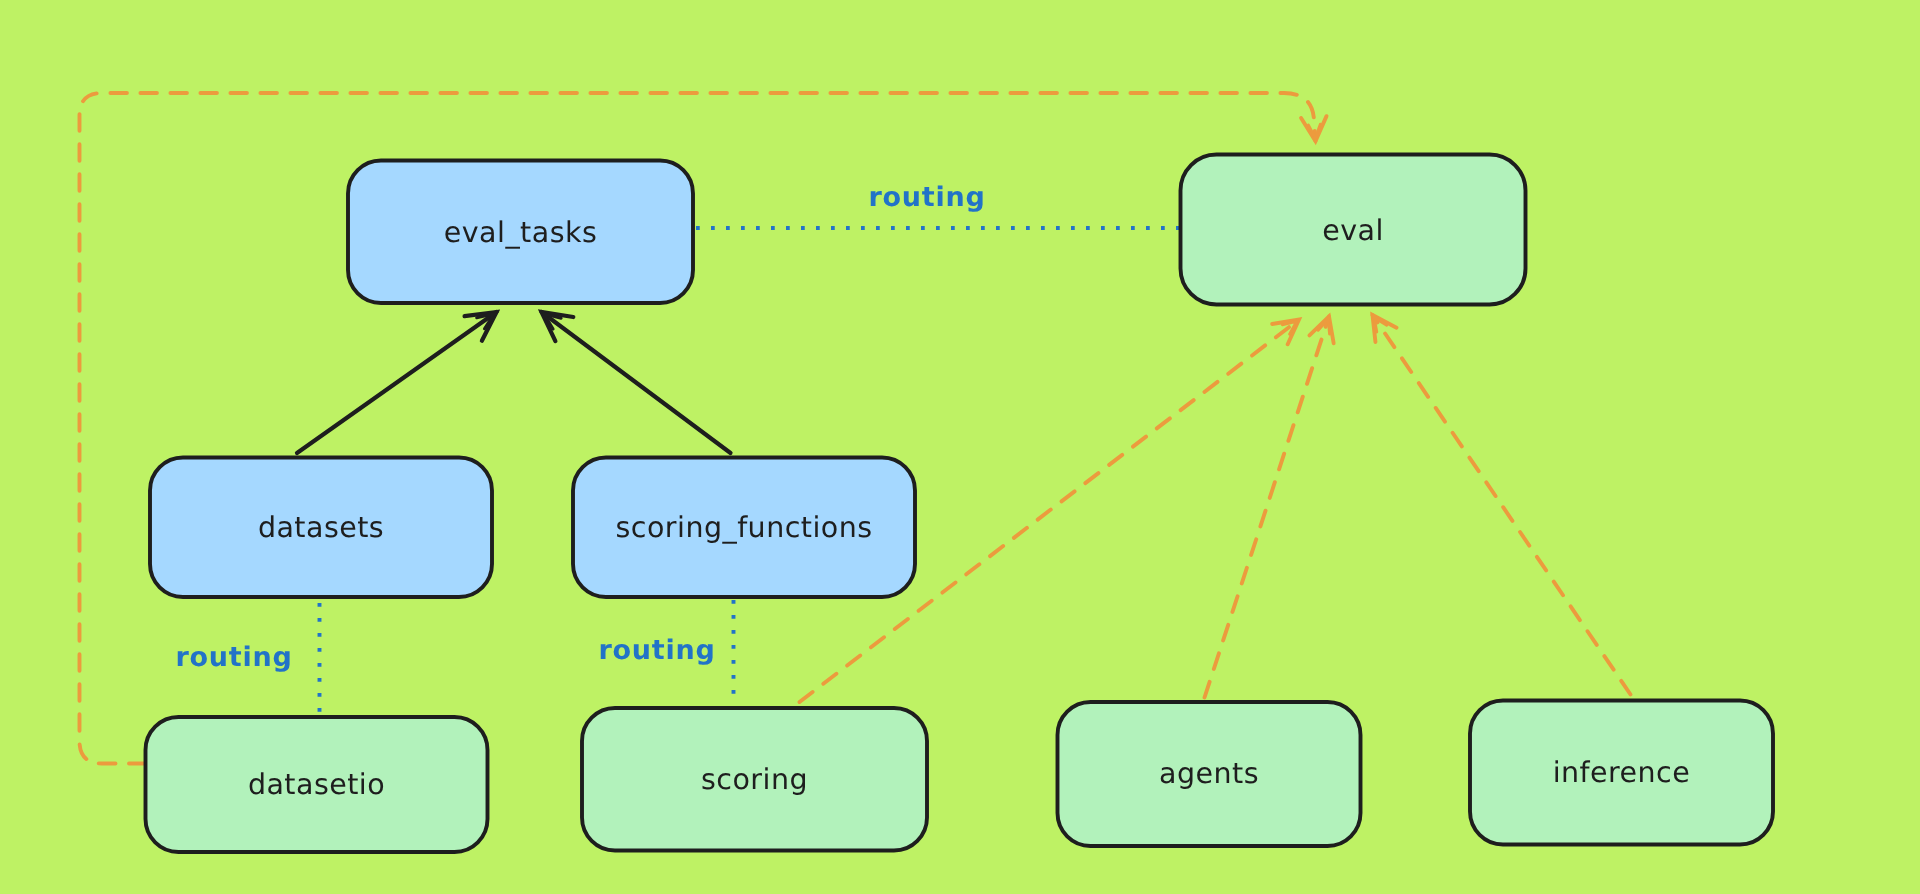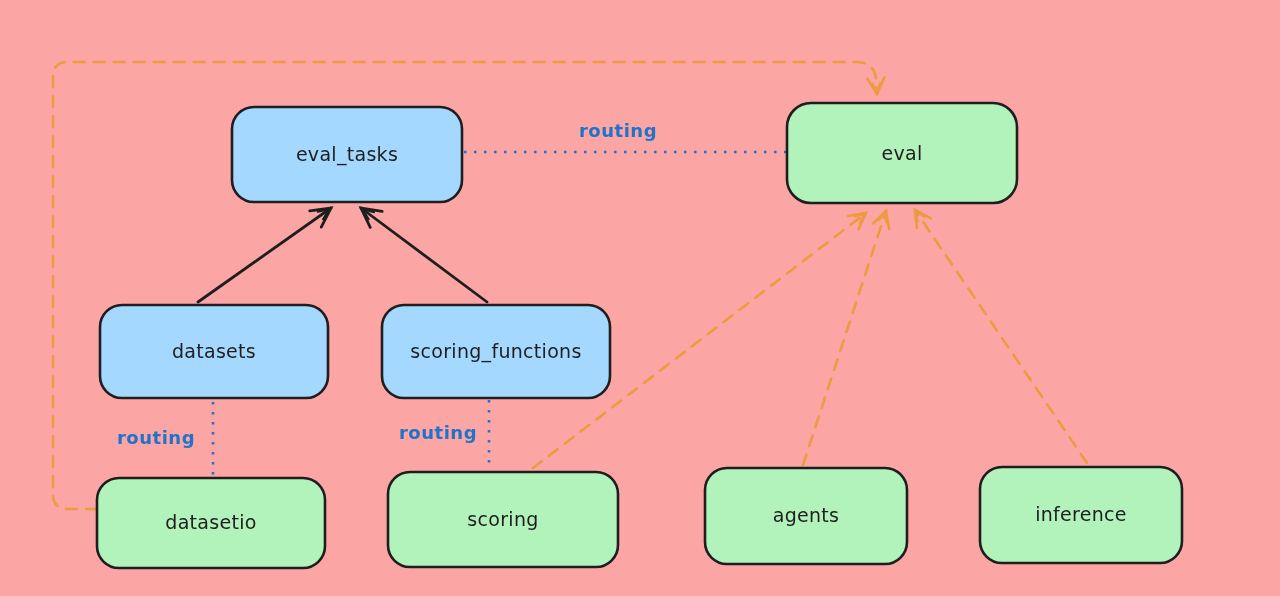--- a/index.html
+++ b/index.html
@@ -8,21 +8,21 @@
     background: #ffffff;
     width: 1280px;
     height: 596px;
     overflow: hidden;
     font-family: "DejaVu Sans", sans-serif;
   }
   .canvas-wrap {
     position: relative;
     width: 1280px;
     height: 596px;
-    background: #fca5a5;
+    background: #bef264;
   }
   svg { display: block; }
   .node-box {
     stroke: #1e1e1e;
     stroke-width: 2.6;
   }
   .node-label {
     fill: #1e1e1e;
     font-size: 19px;
     font-family: "DejaVu Sans", sans-serif;

